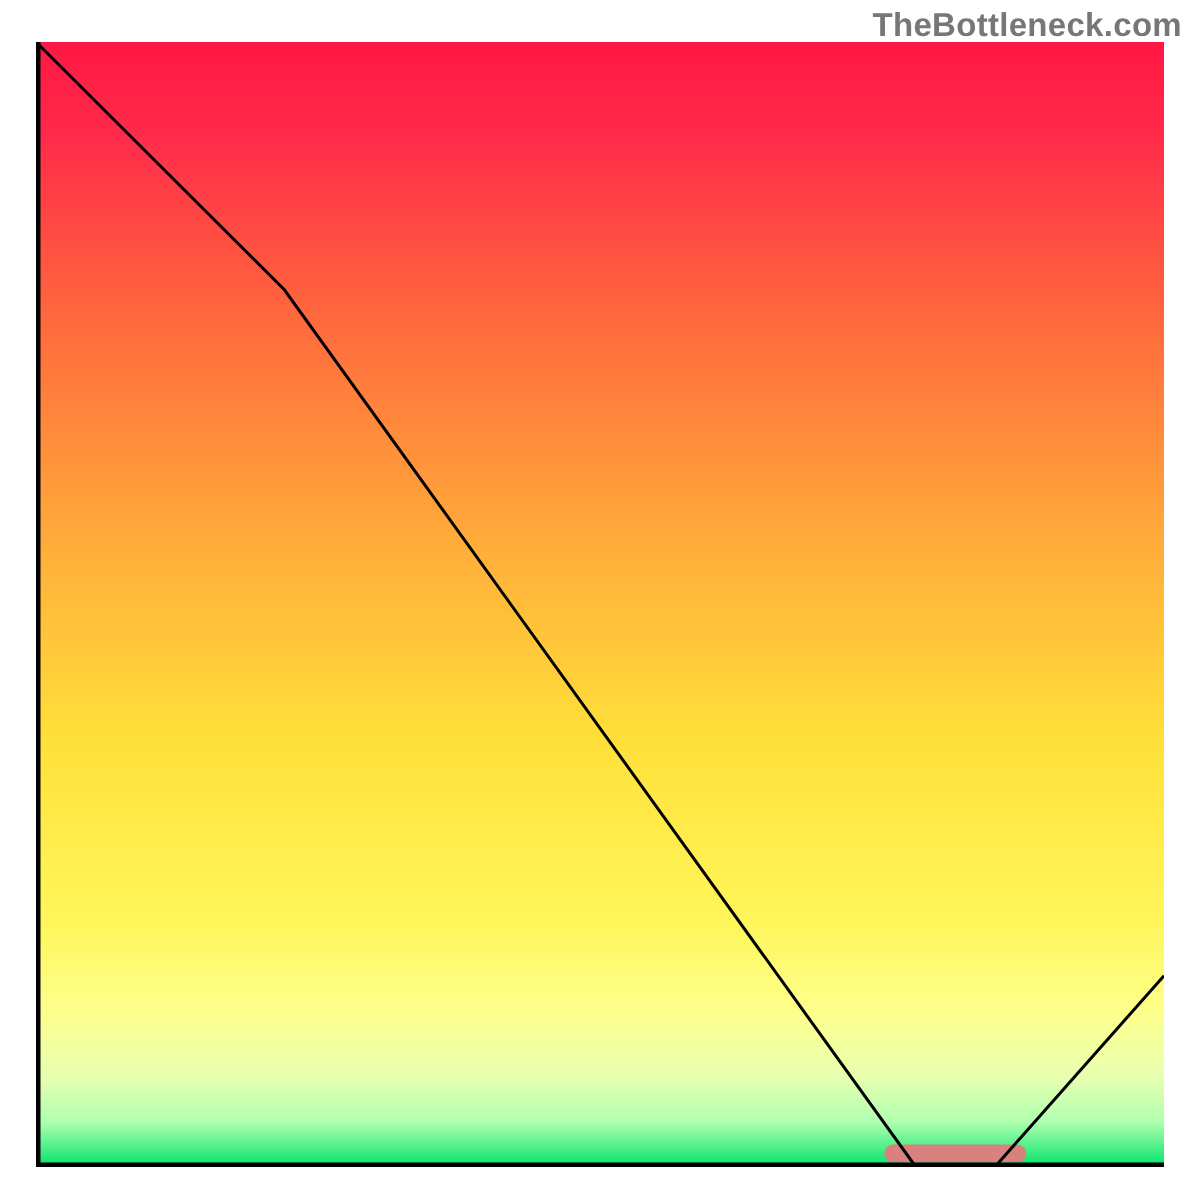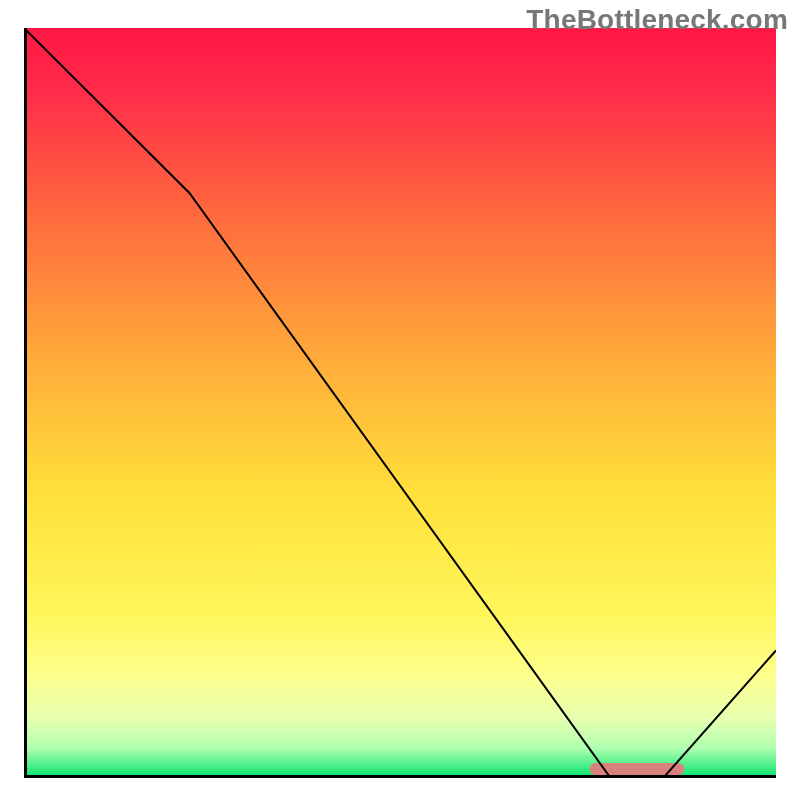--- a/index.html
+++ b/index.html
@@ -13,21 +13,21 @@
   }
   .container {
     position: relative;
     width: 800px;
     height: 800px;
   }
   .watermark {
     position: absolute;
     top: 4px;
     right: 12px;
-    font-size: 28px;
+    font-size: 22px;
     font-weight: bold;
     color: #777;
     letter-spacing: 0.2px;
     z-index: 10;
   }
   .plot-frame {
     position: absolute;
     left: 24px;
     top: 28px;
     width: 752px;

